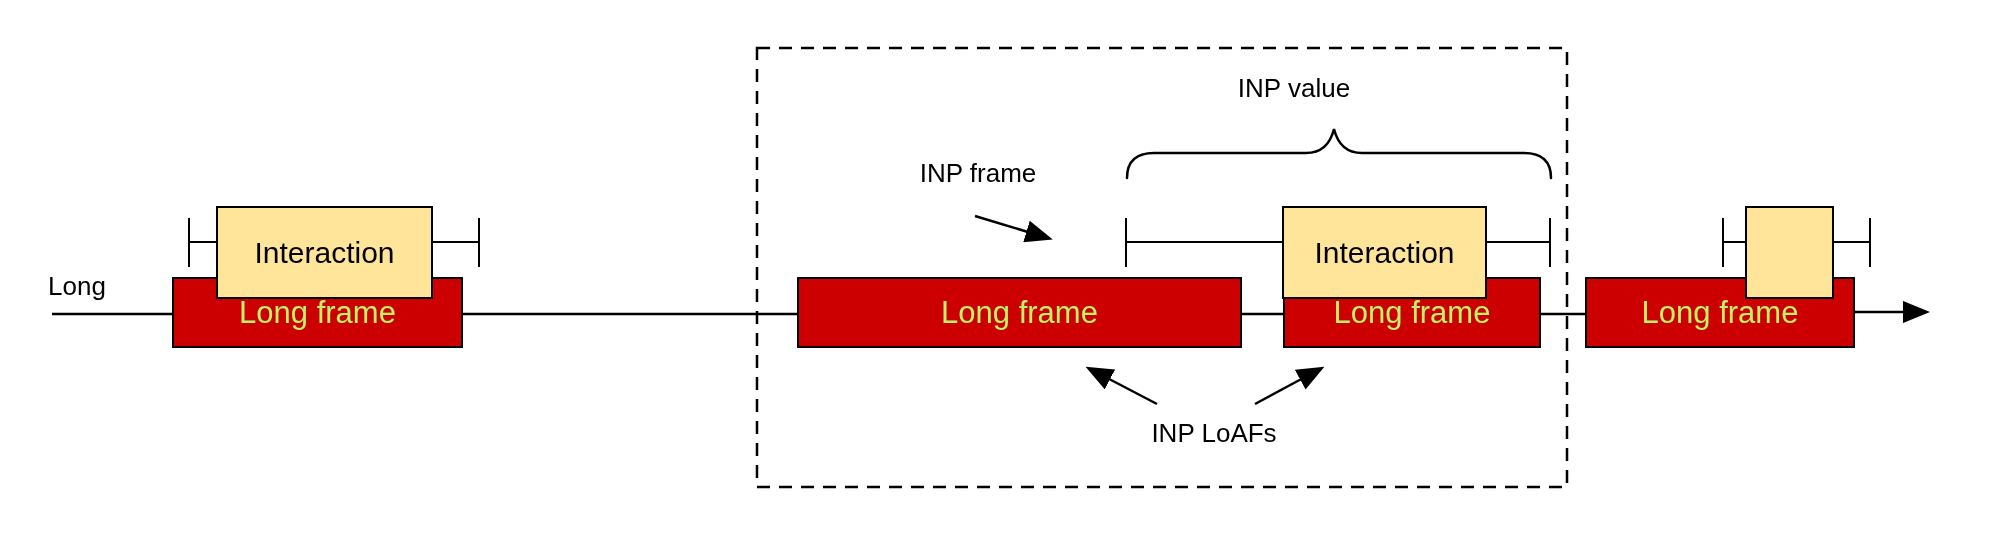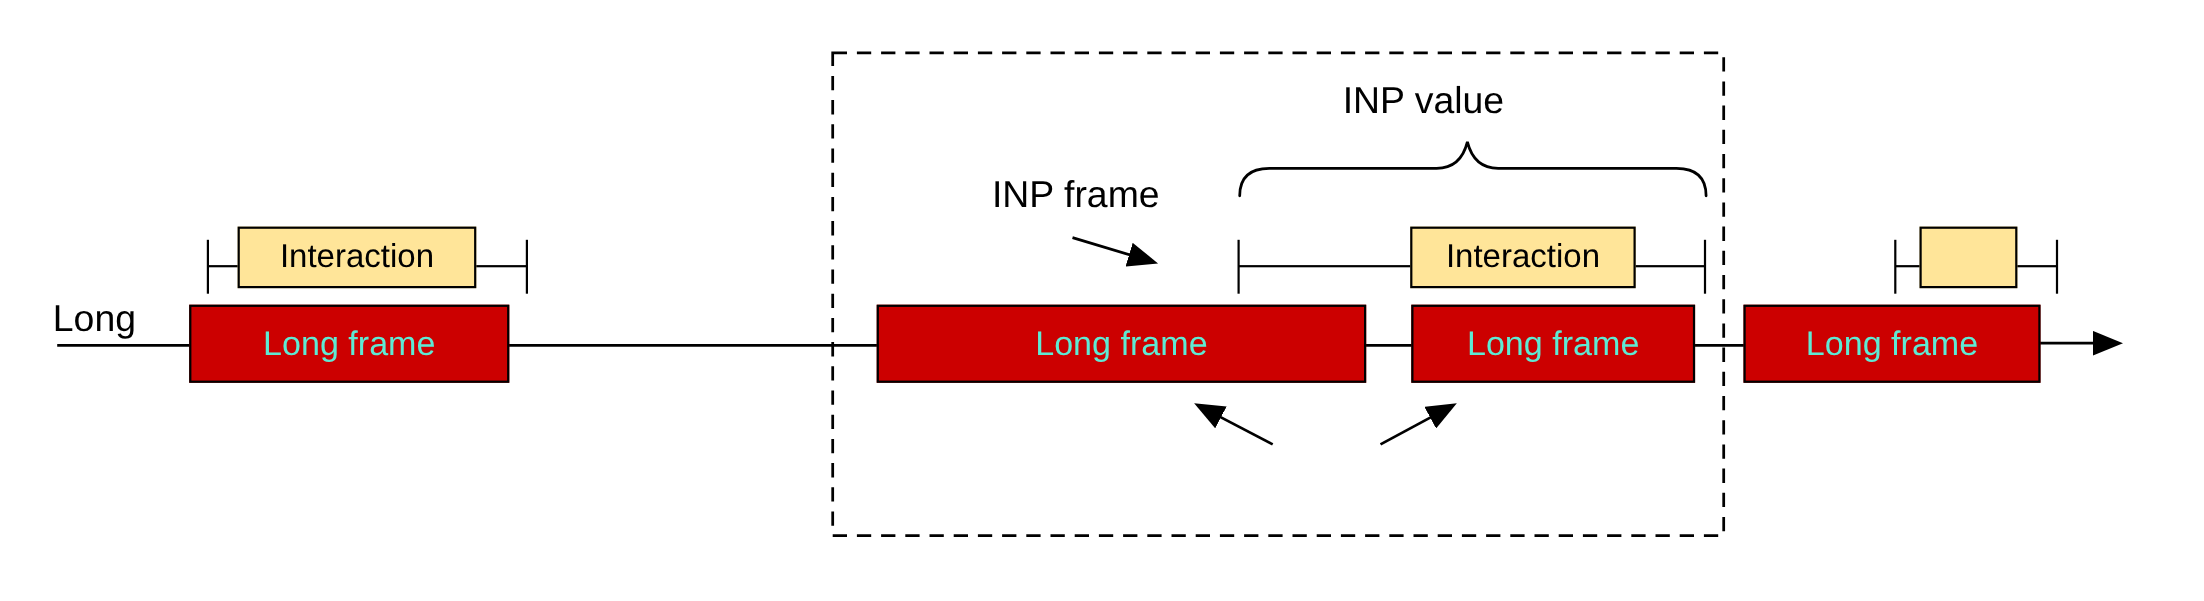--- a/index.html
+++ b/index.html
@@ -22,31 +22,31 @@
     z-index: 1;
     pointer-events: none;
   }
   .long-frame {
     position: absolute;
     top: 277px;
     height: 71px;
     box-sizing: border-box;
     background: #cc0000;
     border: 2px solid #000000;
-    color: #5eead4;
+    color: #bef264;
     font-size: 31px;
     display: flex;
     align-items: center;
     justify-content: center;
     z-index: 2;
   }
   .interaction {
     position: absolute;
     top: 206px;
-    height: 56px;
+    height: 93px;
     box-sizing: border-box;
     background: #ffe599;
     border: 2px solid #000000;
     color: #000000;
     font-size: 30px;
     display: flex;
     align-items: center;
     justify-content: center;
     z-index: 3;
   }
@@ -61,21 +61,21 @@
   .tick {
     position: absolute;
     top: 241px;
     height: 2px;
     background: #000000;
     z-index: 2;
   }
   .label {
     position: absolute;
     color: #000000;
-    font-size: 34px;
+    font-size: 26px;
     white-space: nowrap;
     z-index: 4;
   }
   .label.centered {
     transform: translateX(-50%);
   }
 </style>
 </head>
 <body>
 
@@ -130,14 +130,15 @@
 
   <div class="tick" style="left: 189px; width: 28px;"></div>
   <div class="tick" style="left: 432px; width: 47px;"></div>
   <div class="tick" style="left: 1126px; width: 157px;"></div>
   <div class="tick" style="left: 1486px; width: 64px;"></div>
   <div class="tick" style="left: 1723px; width: 23px;"></div>
   <div class="tick" style="left: 1833px; width: 37px;"></div>
 
   <div class="label centered" style="left: 1294px; top: 73px;">INP value</div>
   <div class="label centered" style="left: 978px; top: 158px;">INP frame</div>
+  <div class="label centered" style="left: 1214px; top: 418px;">INP LoAFs</div>
 
 </div>
 
 </body></html>

